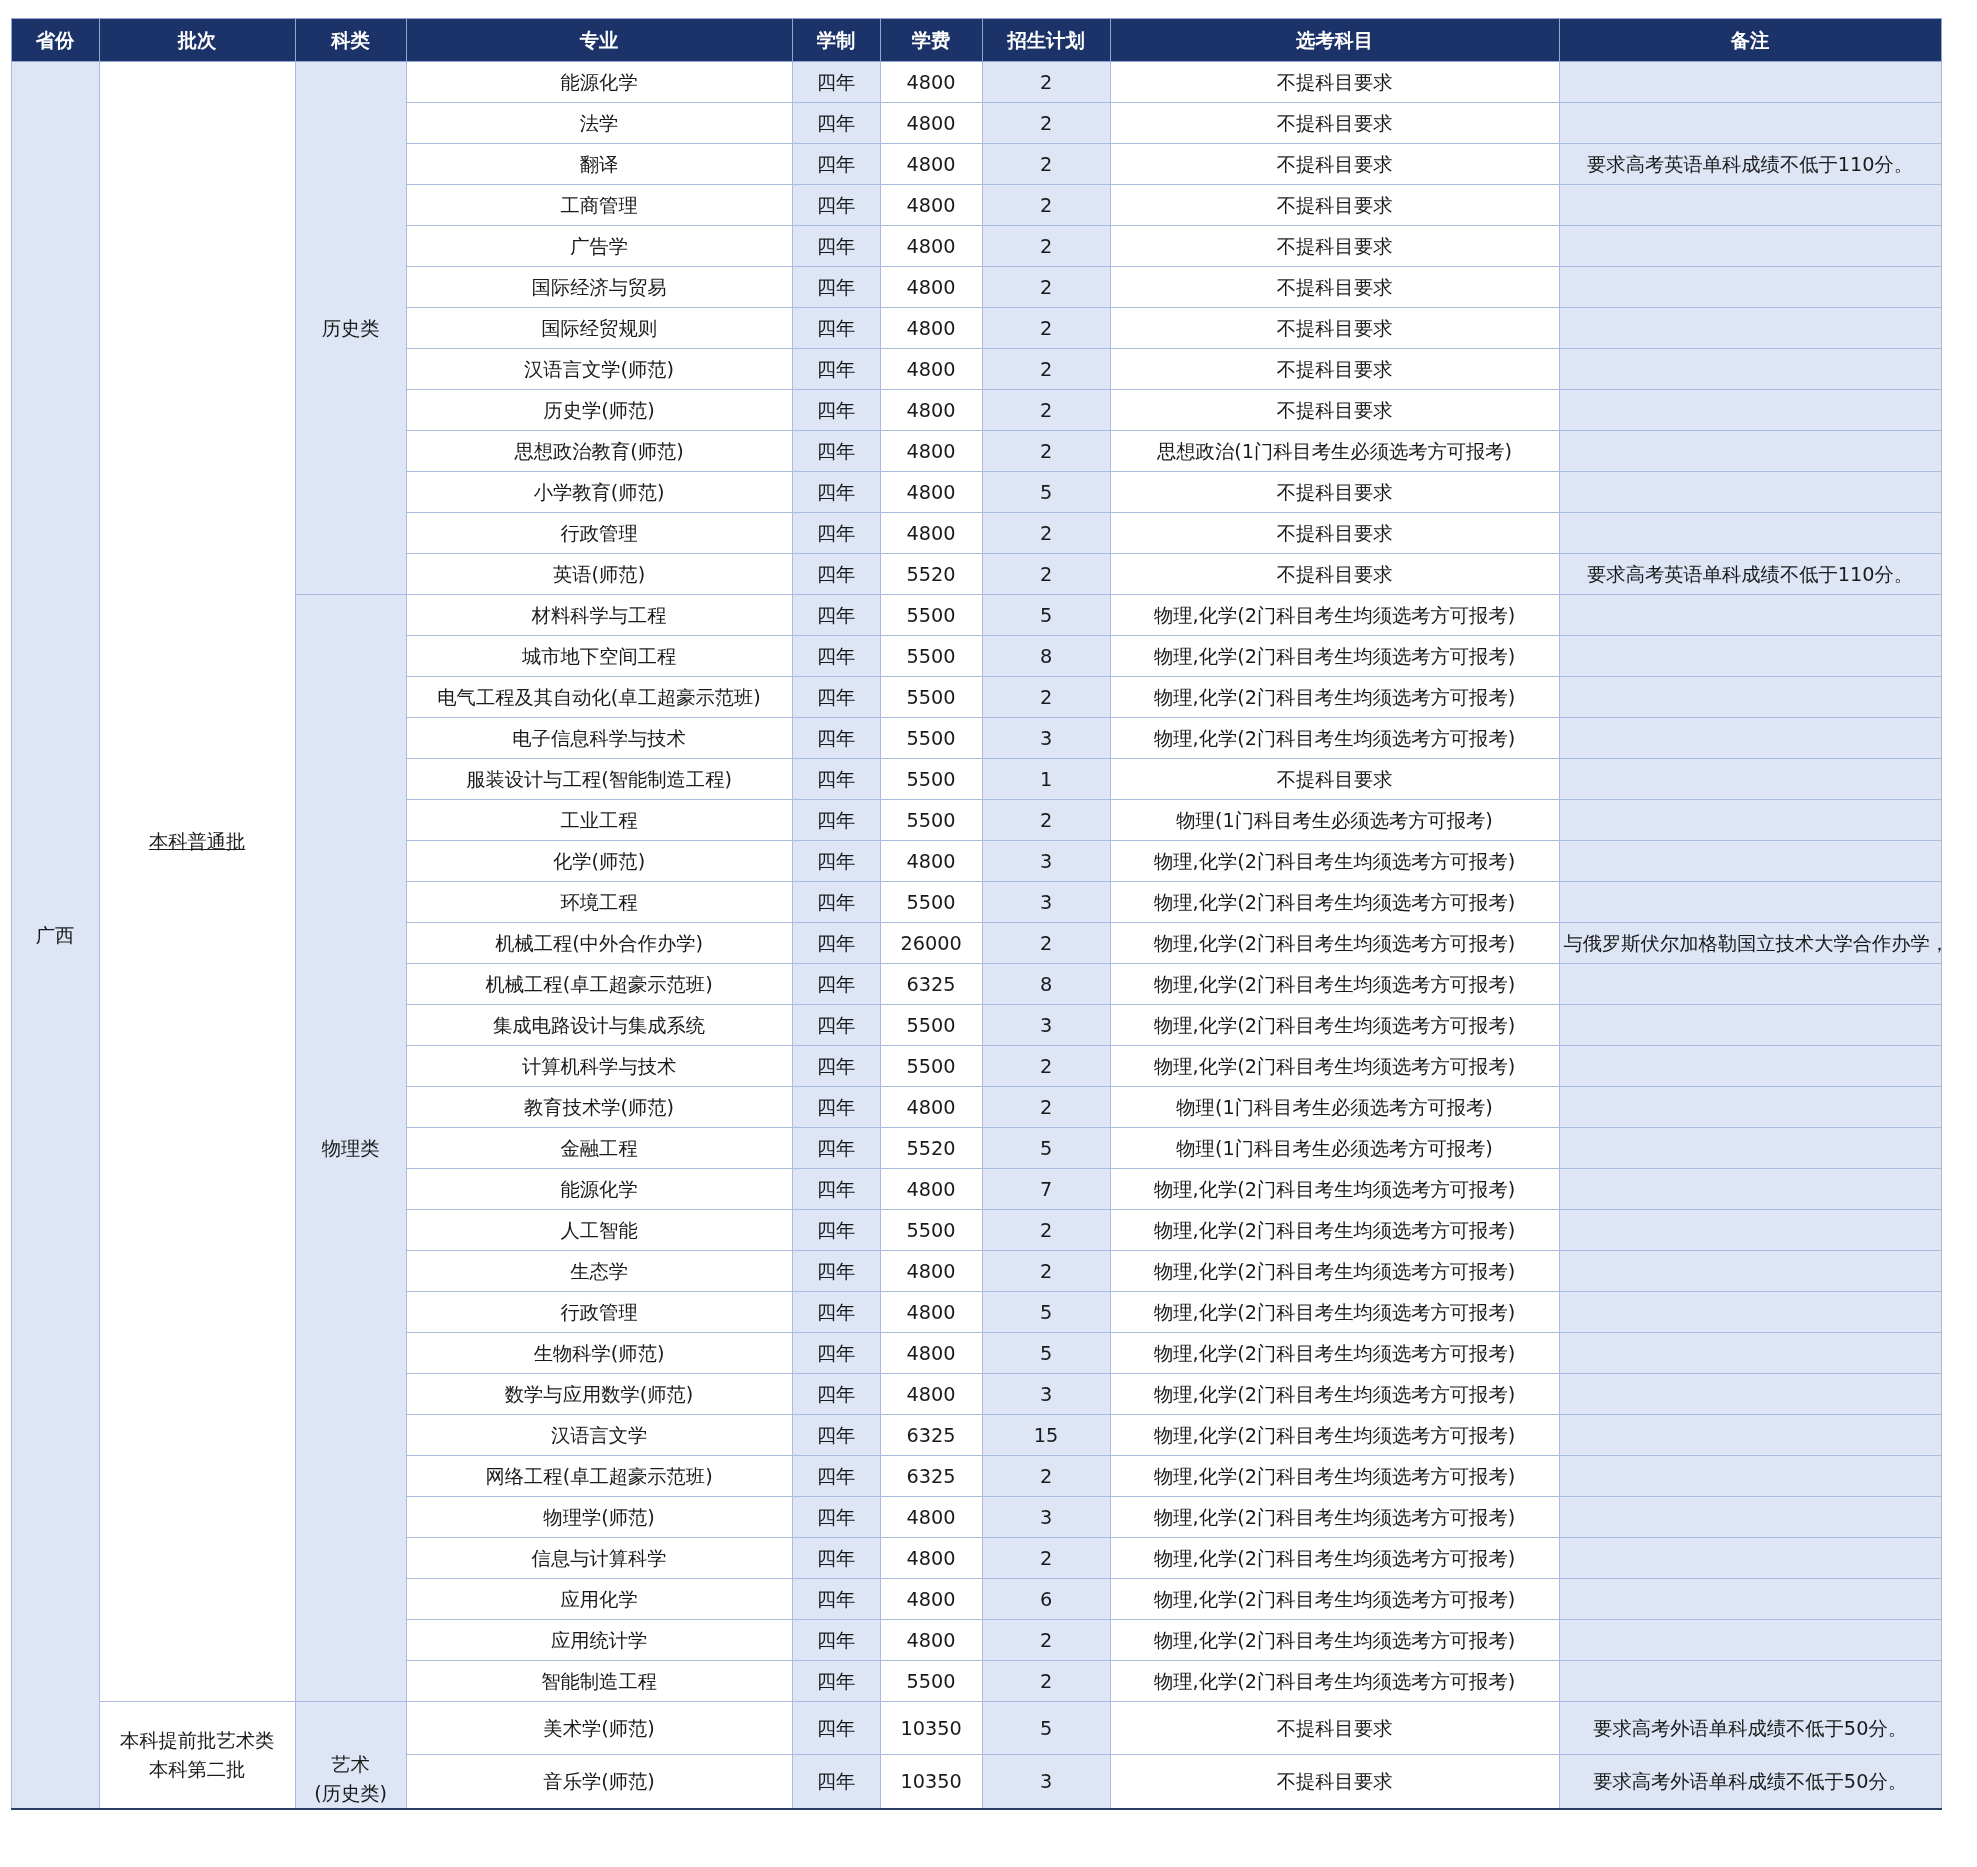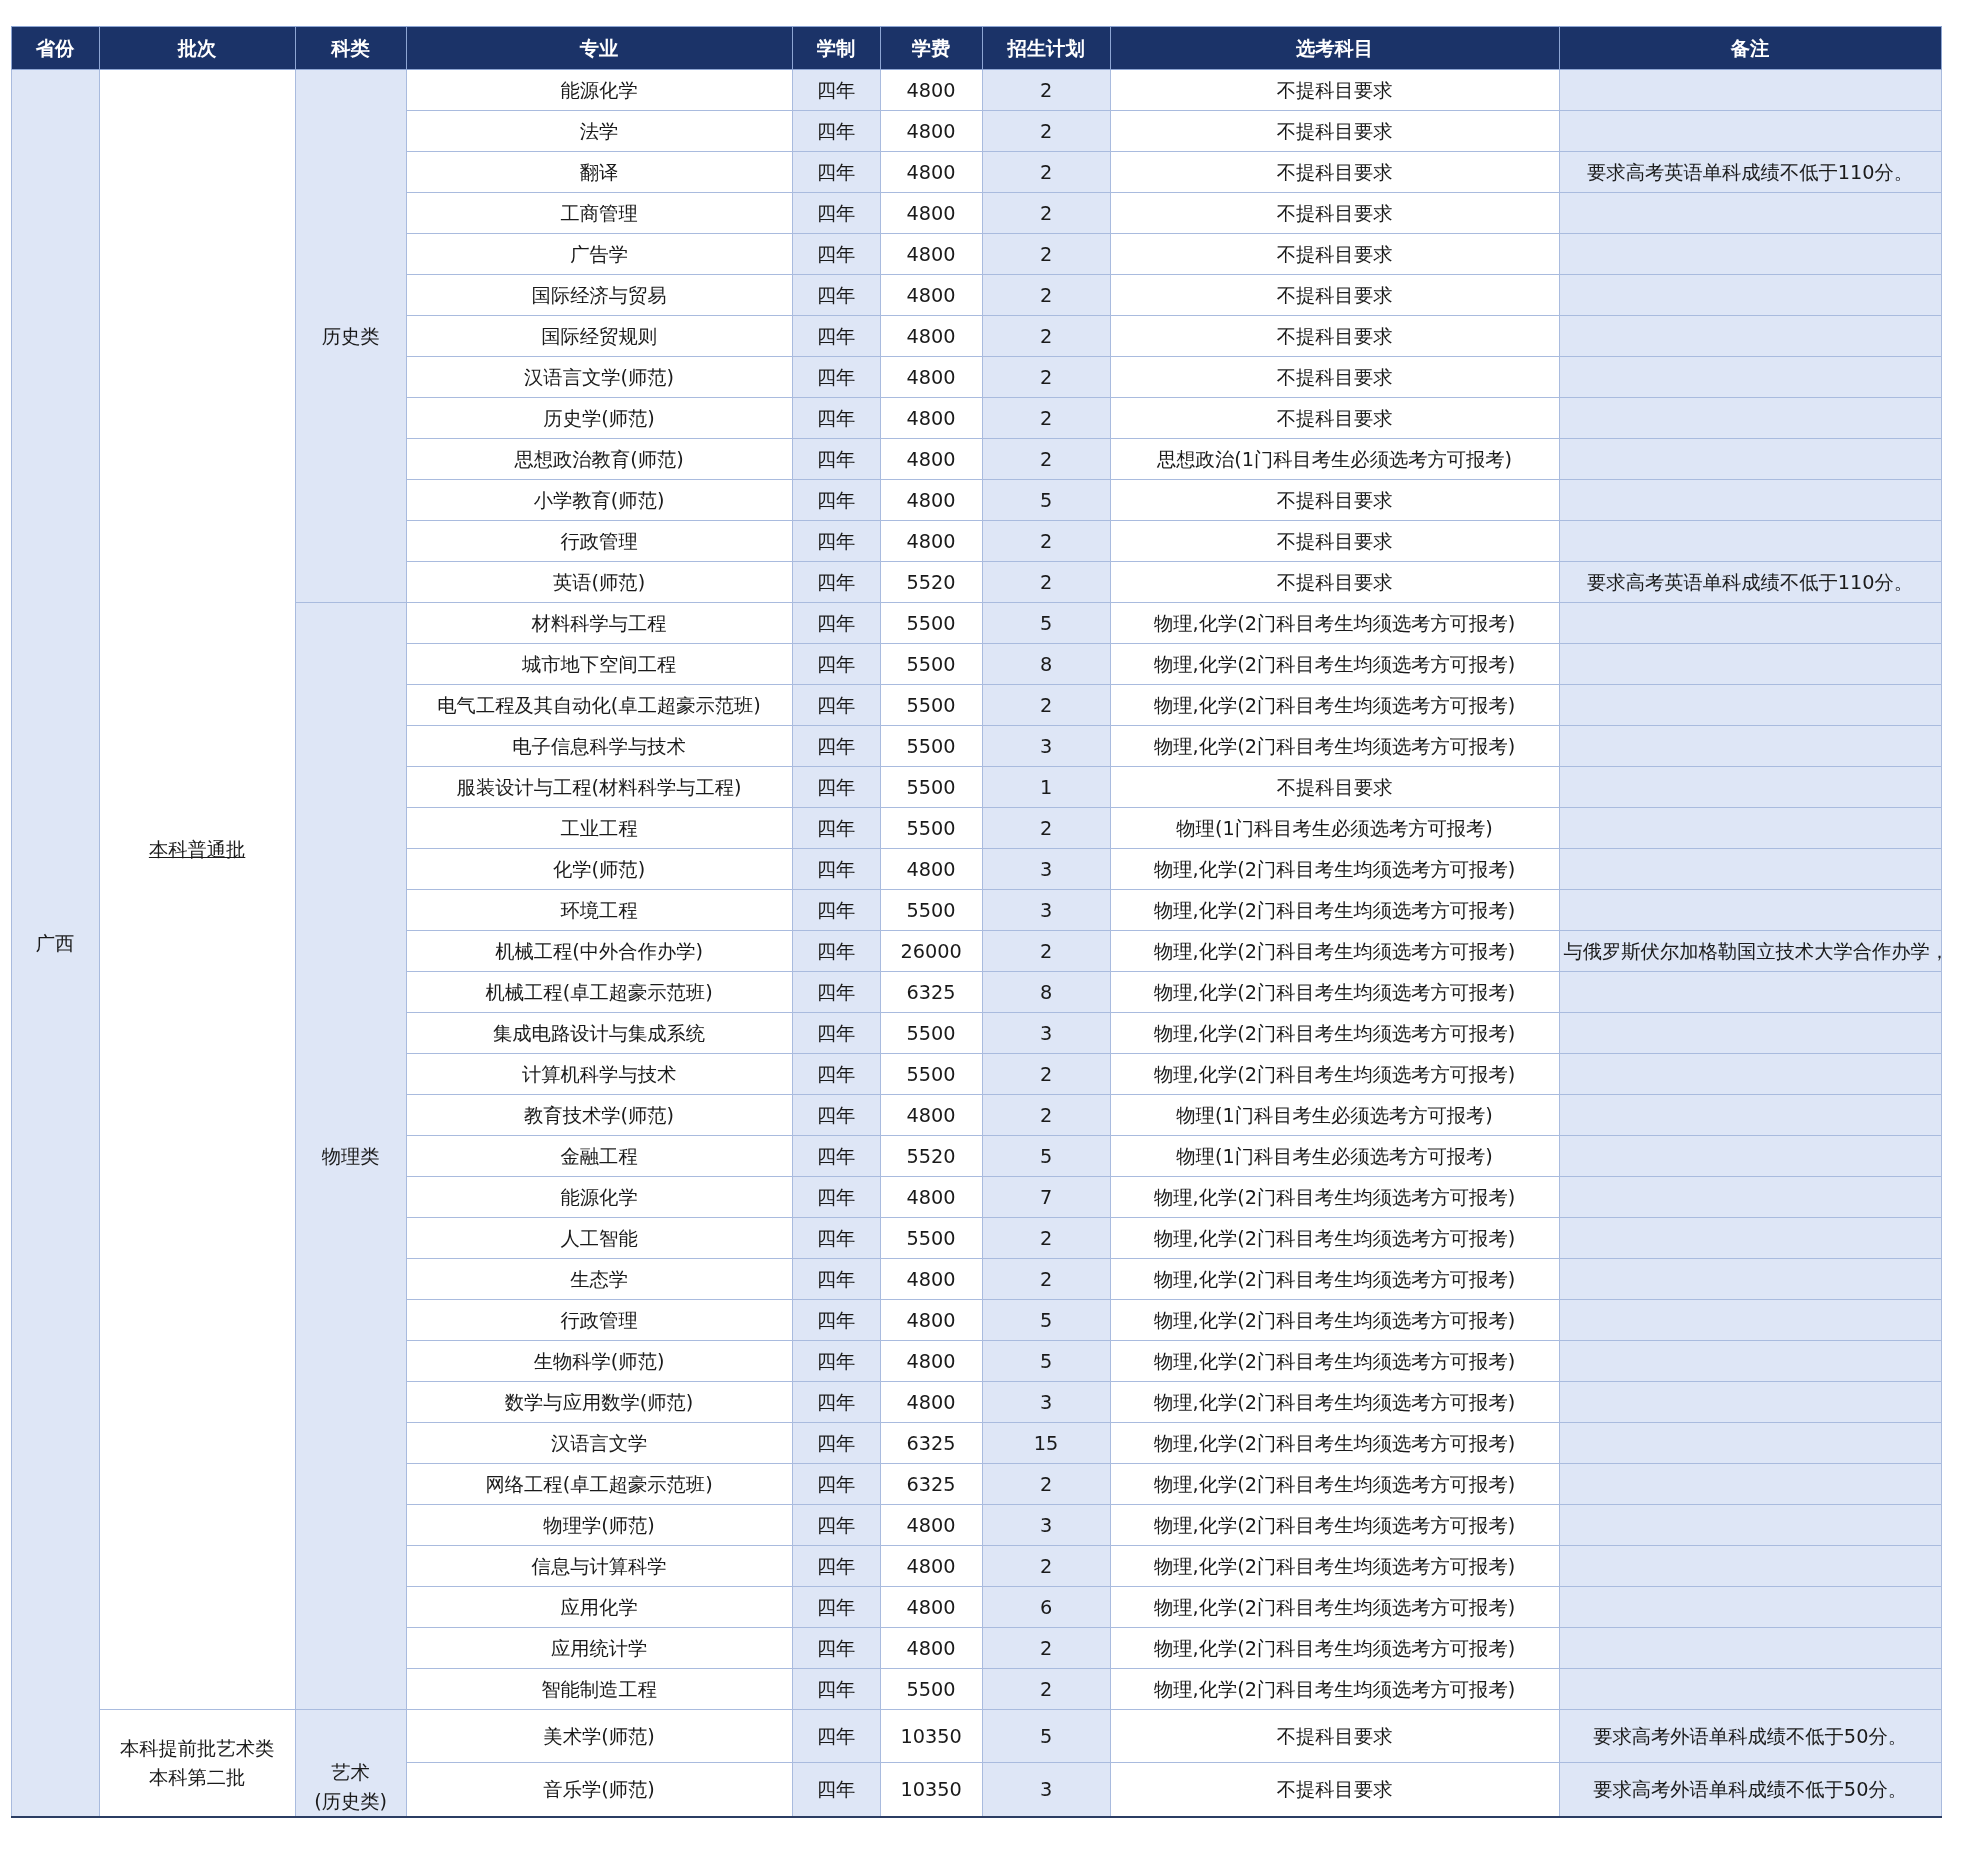--- a/index.html
+++ b/index.html
@@ -1,19 +1,19 @@
 <!DOCTYPE html>
 <html><head>
 <meta charset="utf-8">
 <style>
   html, body { margin: 0; padding: 0; background: #ffffff; }
   body { width: 1977px; height: 1867px; position: relative; overflow: hidden;
          font-family: "DejaVu Sans", "Liberation Sans", sans-serif; color: #1a1a1a; }
   table.plan {
-    position: absolute; left: 10.6px; top: 26px; width: 1931px;
+    position: absolute; left: 10.6px; top: 18px; width: 1931px;
     border-collapse: collapse; table-layout: fixed;
     border-bottom: 2.9px solid #2b3d63;
   }
   table.plan th {
     background: #1b3368; color: #ffffff; font-weight: bold;
     font-size: 19.3px; height: 42px; padding: 0;
     border: 1px solid #8ea6d3; text-align: center; vertical-align: middle;
   }
   table.plan td {
     font-size: 19.3px; height: 40px; padding: 0 3.9px;
@@ -190,21 +190,21 @@
       </tr>
       <tr>
         <td>电子信息科学与技术</td>
         <td class="shade">四年</td>
         <td>5500</td>
         <td class="shade">3</td>
         <td>物理,化学(2门科目考生均须选考方可报考)</td>
         <td class="shade"></td>
       </tr>
       <tr>
-        <td>服装设计与工程(材料科学与工程)</td>
+        <td>服装设计与工程(智能制造工程)</td>
         <td class="shade">四年</td>
         <td>5500</td>
         <td class="shade">1</td>
         <td>不提科目要求</td>
         <td class="shade"></td>
       </tr>
       <tr>
         <td>工业工程</td>
         <td class="shade">四年</td>
         <td>5500</td>

